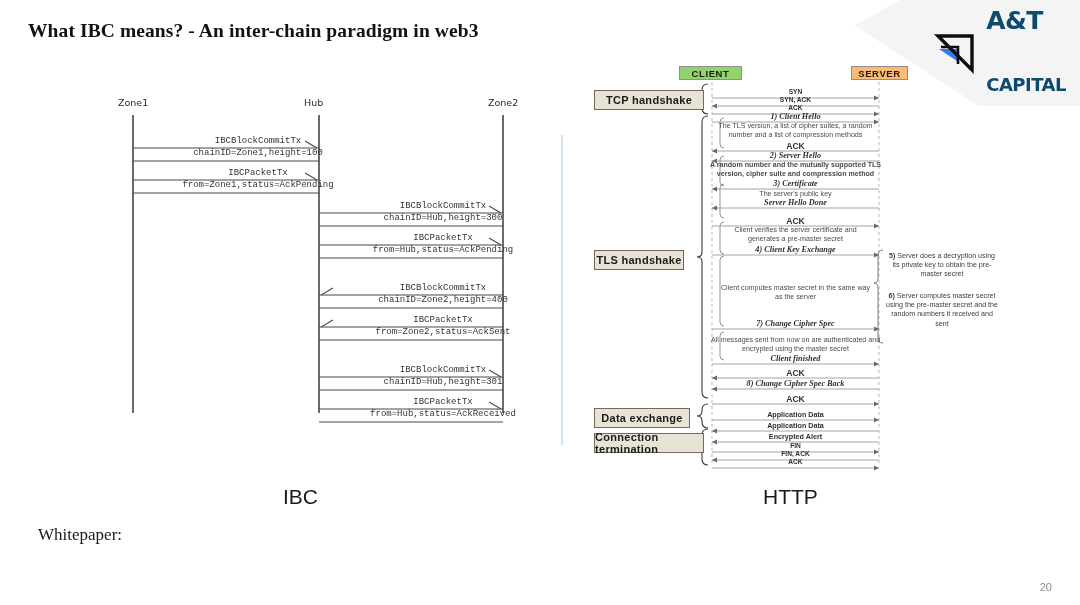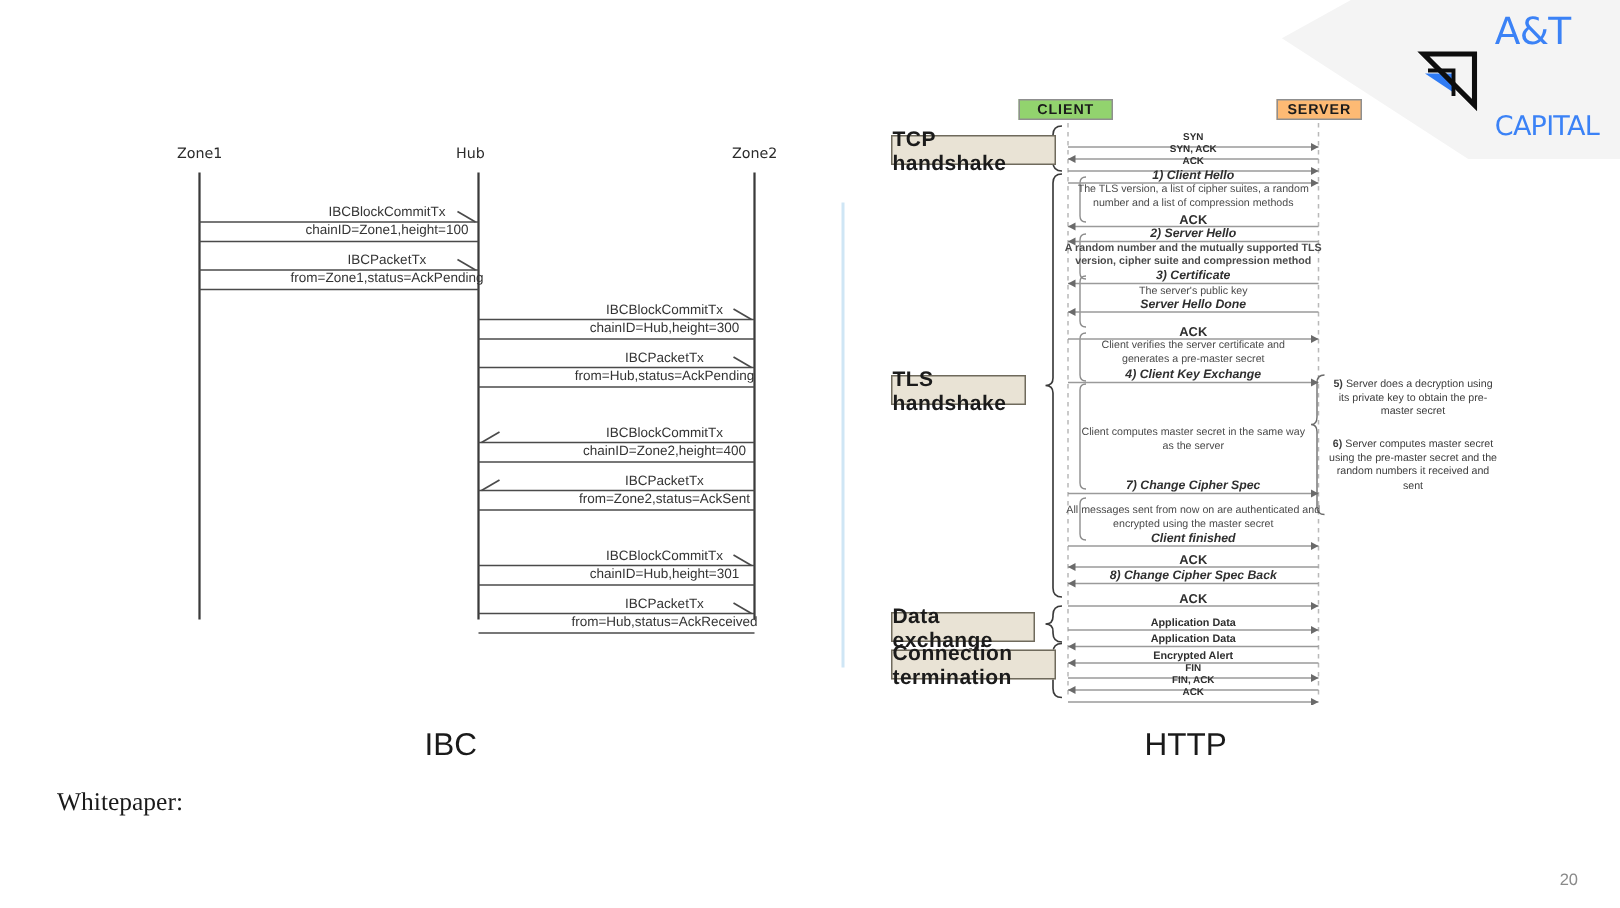--- a/index.html
+++ b/index.html
@@ -26,23 +26,23 @@
 
   
   .logo-wrap {
     position: absolute; top: 10px; right: 14px;
     display: flex; align-items: center; gap: 7px; z-index: 3;
   }
   .logo-mark { width: 48px; height: 48px; position: relative; }
   .logo-text {
     line-height: 0.84;
     font-family: "DejaVu Sans", sans-serif;
-    font-weight: 400;
+    font-weight: 700;
     letter-spacing: -0.5px;
-    color: #3b82f6;
+    color: #0c4a6e;
   }
   .logo-text .l1 { font-size: 25px; display:block; }
   .logo-text .l2 { font-size: 18px; display:block;margin-top:46px; }
 
   
   .title {
     position: absolute; left: 28px; top: 20px;
     font-family: "Liberation Serif", serif;
     font-weight: 700;
     font-size: 19.5px;
@@ -62,21 +62,21 @@
   .ibc { position: absolute; left: 16px; top: 0; width: 560px; height: 470px; }
   .ibc svg { position:absolute; left:0; top:0; }
   .lifeline-label {
     position: absolute;
     font-family: "DejaVu Sans", sans-serif;
     font-size: 9.5px; color: #2b2b2b;
     white-space: nowrap;
   }
   .msg {
     position: absolute;
-    font-family: Liberation Sans, sans-serif;
+    font-family: Liberation Mono, monospace;
     font-size: 9px; color: #343434;
     white-space: nowrap;
     text-align: center;
     padding-left: 32px;
   }
   .msg .m-name { display:block; line-height: 11px; }
   .msg .m-args { display:block; line-height: 12px; }
 
   
   .caption {
@@ -107,21 +107,21 @@
   }
 
   
   .http { position: absolute; left: 584px; top: 60px; width: 440px; height: 410px; }
   .stage-box {
     position: absolute;
     background: #e9e3d5;
     border: 1.4px solid #6f6a5c;
     font-family: "Liberation Sans", sans-serif;
     font-weight: 700;
-    font-size: 14px;
+    font-size: 11px;
     color: #1b1b1b;
     display: flex; align-items: center; justify-content: center;
     box-sizing: border-box;
     letter-spacing: 0.3px;
   }
   .party-badge {
     position: absolute;
     font-family: "Liberation Sans", sans-serif;
     font-weight: 700;
     font-size: 9.5px;
@@ -132,21 +132,21 @@
     box-sizing: border-box;
   }
   .ev {
     position: absolute;
     text-align: center;
     font-family: "Liberation Sans", sans-serif;
     color: #2f2f2f;
     white-space: nowrap;
   }
   .ev.b { font-weight: 700; }
-  .ev.i { font-style: italic; font-weight: 700; }
+  .ev.i { font-style: italic; font-weight: 700; font-family: Liberation Serif, serif; }
   .note {
     position: absolute;
     text-align: center;
     font-family: "Liberation Sans", sans-serif;
     font-size: 7.1px;
     color: #4a4a4a;
     line-height: 9px;
   }
   .side-note {
     position: absolute;
@@ -159,20 +159,21 @@
   }
   .side-note b { font-weight: 700; }
 </style>
 </head>
 <body>
 
 <div class="slide">
 
   <div class="corner-panel"></div>
 
+  <div class="title">What IBC means? - An inter-chain paradigm in web3</div>
 
   <div class="logo-wrap">
     <div class="logo-mark">
       <svg width="48" height="48" viewBox="0 0 48 48">
         <path d="M8 22 L26 22 L26 34 Z" fill="#2f7bf4"></path>
         <path d="M7 9 L41 9 L41 43 Z" fill="none" stroke="#0d0d0d" stroke-width="3.4"></path>
         <path d="M10 20 L27 20 L27 37" fill="none" stroke="#0d0d0d" stroke-width="2.6"></path>
       </svg>
     </div>
     <div class="logo-text">

